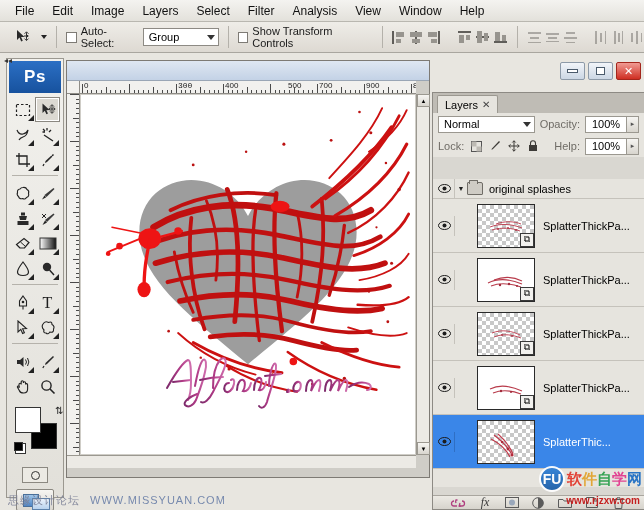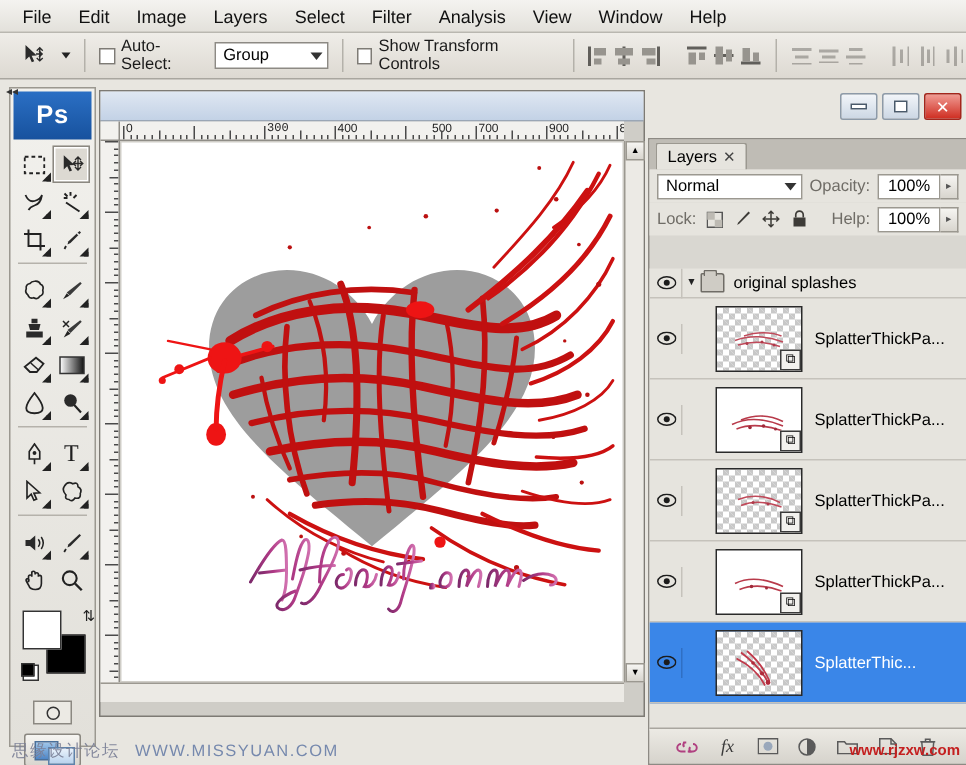--- a/index.html
+++ b/index.html
@@ -201,21 +201,21 @@
     background-size:8px 8px; background-position:0 0,4px 4px;
   }
   .thumb.opaque { background:#fff; background-image:none; }
   .thumb .link-badge {
     position:absolute; right:0; bottom:0; width:14px;height:14px;
     background:#f2f1ee; border:1px solid #3a3a3a; font-size:9px;
     display:flex; align-items:center; justify-content:center;
   }
   .lname { font-size:11px; white-space:nowrap; }
   .panel-footer {
-    position:absolute; left:0; right:0; bottom:0; height:24px;
+    position:absolute; left:0; right:0; bottom:0; height:14px;
     background:linear-gradient(#ECEAE4,#d6d3cc); border-top:1px solid #a9a69f;
     display:flex; align-items:center; justify-content:space-around; padding:0 12px;
     font-size:11px; color:#3a3a3a;
   }
   .pf-ico { width:16px;height:16px; display:flex;align-items:center;justify-content:center; }
 
   
   .art { position:absolute; left:0; top:0; width:100%; height:100%; }
   .sig {
     position:absolute; left:80px; top:255px; width:215px; height:60px;
@@ -583,21 +583,21 @@
         <div class="rtick" style="left: 147.7px; height: 3px;"></div>
         <div class="rtick" style="left: 152.4px; height: 3px;"></div>
         <div class="rtick" style="left: 157.1px; height: 3px;"></div>
         <div class="rtick" style="left: 161.8px; height: 3px;"></div>
         <div class="rtick" style="left: 166.5px; height: 6px;"></div>
         <div class="rtick" style="left: 171.2px; height: 3px;"></div>
         <div class="rtick" style="left: 175.9px; height: 3px;"></div>
         <div class="rtick" style="left: 180.6px; height: 3px;"></div>
         <div class="rtick" style="left: 185.3px; height: 3px;"></div>
         <div class="rtick" style="left: 190px; height: 9px;"></div>
-        <div class="rlabel" style="left: 208px;">500</div>
+        <div class="rlabel" style="left: 192px; padding-left: 16px;">500</div>
         <div class="rtick" style="left: 194.7px; height: 3px;"></div>
         <div class="rtick" style="left: 199.4px; height: 3px;"></div>
         <div class="rtick" style="left: 204.1px; height: 3px;"></div>
         <div class="rtick" style="left: 208.8px; height: 3px;"></div>
         <div class="rtick" style="left: 213.5px; height: 6px;"></div>
         <div class="rtick" style="left: 218.2px; height: 3px;"></div>
         <div class="rtick" style="left: 222.9px; height: 3px;"></div>
         <div class="rtick" style="left: 227.6px; height: 3px;"></div>
         <div class="rtick" style="left: 232.3px; height: 3px;"></div>
         <div class="rtick" style="left: 237px; height: 9px;"></div>
@@ -1064,15 +1064,21 @@
           </svg>
       </span>
     </div>
   </div>
 
   <div class="wm-bottom">
     <span class="cn">思缘设计论坛</span>
     <span style="margin-left:6px">WWW.MISSYUAN.COM</span>
   </div>
 
+  <div class="wm-logo">
+    <span class="wm-badge">FU</span>
+    <span class="wm-cn">
+      <span>软</span><span>件</span><span>自</span><span>学</span><span style="color:#1f6fc4">网</span>
+    </span>
+  </div>
   <div class="wm-url">www.rjzxw.com</div>
 
 </div>
 
 </body></html>

